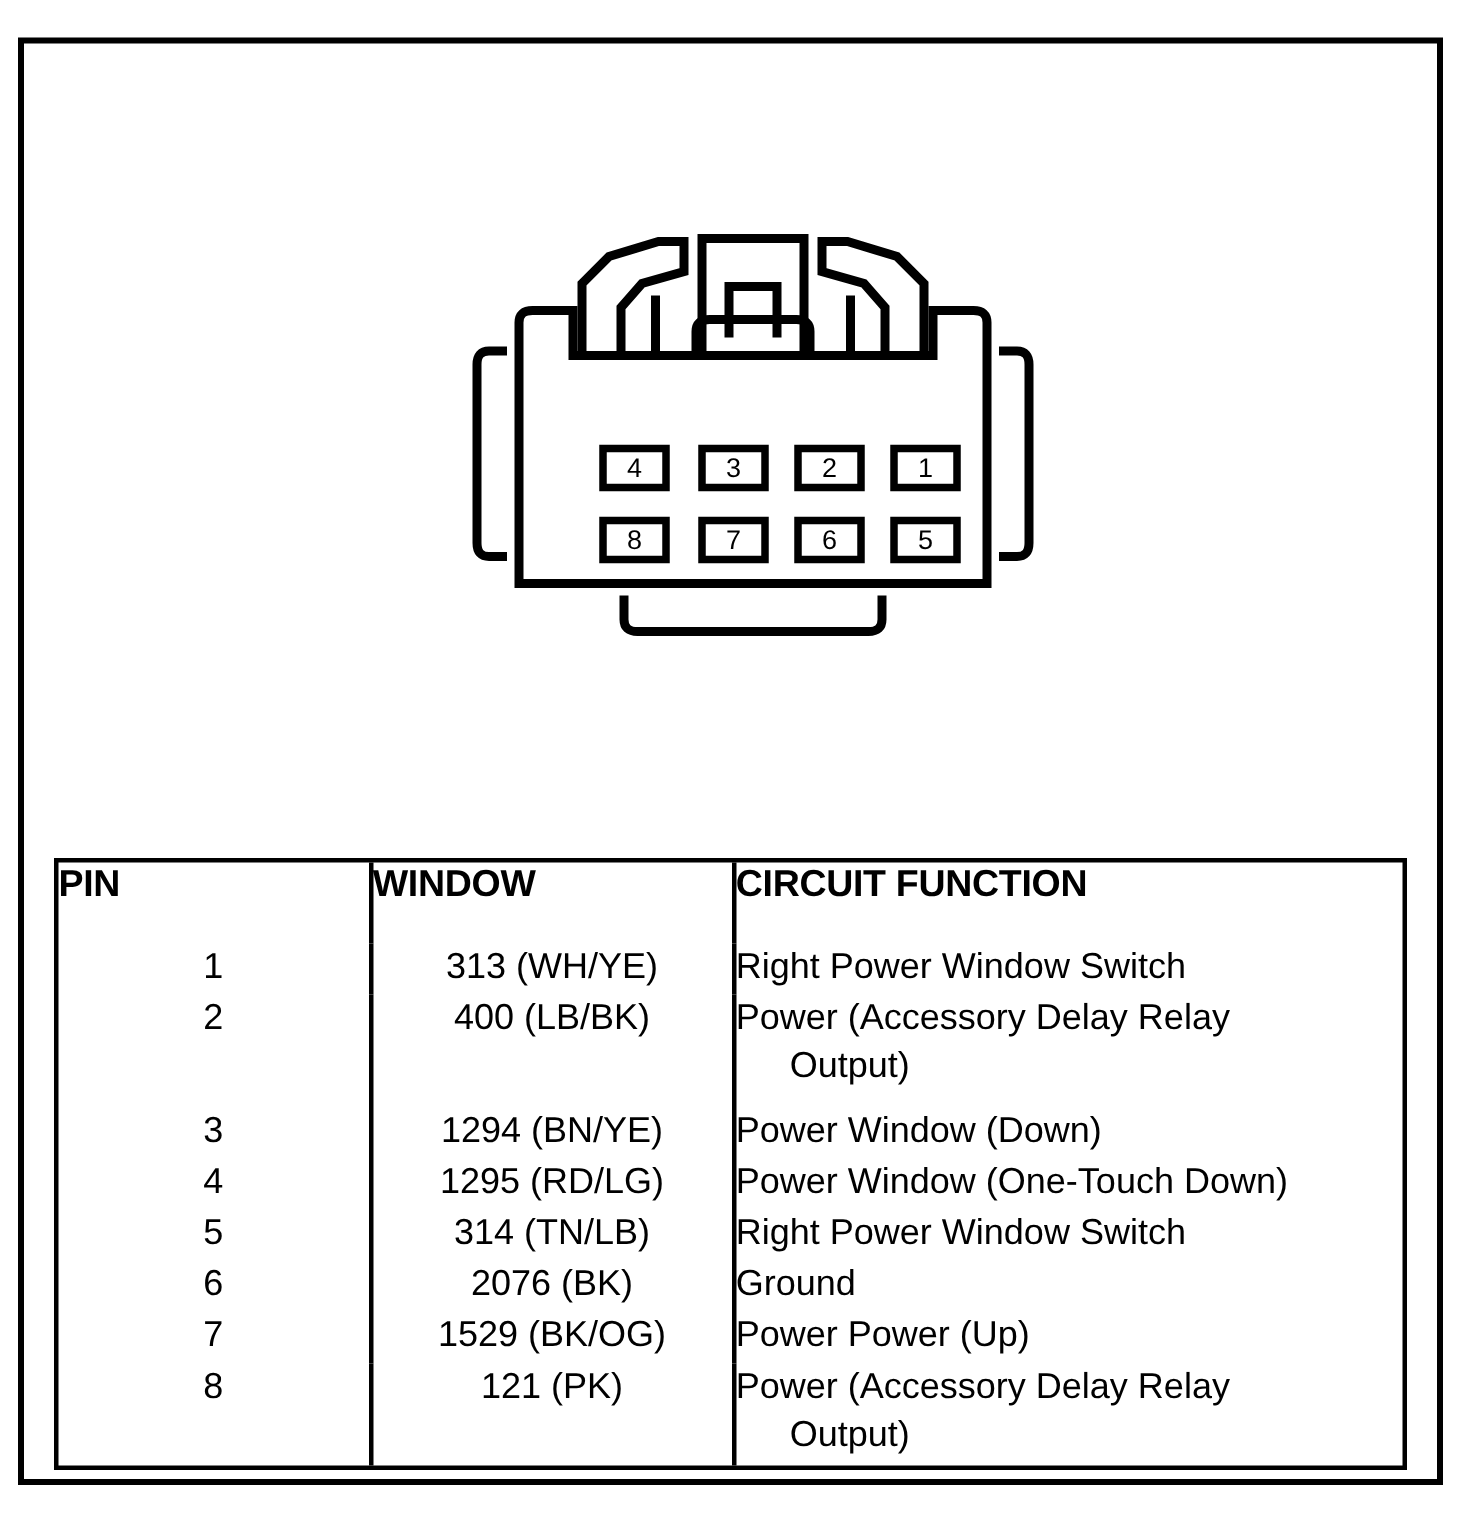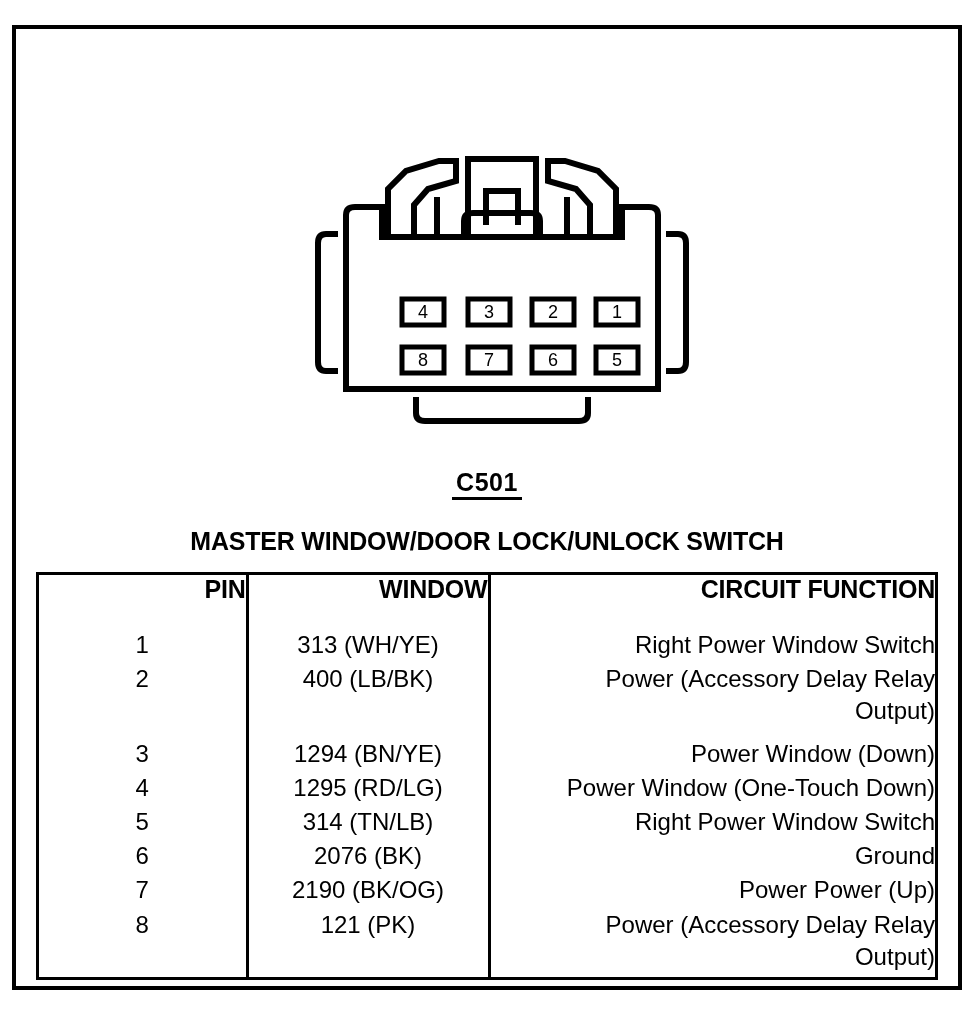--- a/index.html
+++ b/index.html
@@ -87,21 +87,21 @@
     padding: 0;
   }
   .col-pin   { width: 208px; }
   .col-circ  { width: 242px; }
   .col-func  { width: auto; }
 
   thead th {
     height: 54px;
     font-size: 25px;
     font-weight: bold;
-    text-align: right;
+    text-align: left;
     vertical-align: middle;
     letter-spacing: -0.2px;
     border-bottom: 3px solid #000;
   }
   thead th.sep-r  { border-right: 3px solid #000; }
   tbody td.sep-r  { border-right: 3px solid #000; }
 
   tbody td {
     font-size: 24px;
     line-height: 32px;
@@ -110,21 +110,21 @@
   td.cell-pin {
     text-align: center;
     padding-top: 11px;
   }
   td.cell-circ {
     text-align: center;
     padding-top: 11px;
     padding-left: 20px;
   }
   td.cell-func {
-    text-align: right;
+    text-align: left;
     padding-top: 11px;
     padding-left: 18px;
   }
   .func-line  { display: block; white-space: nowrap; }
   .func-cont  { display: block; white-space: nowrap; padding-left: 36px; }
 
   .body-spacer td { height: 6px; padding: 0; }
 </style>
 </head>
 <body>
@@ -183,24 +183,20 @@
 
         <rect x="516" y="318" width="42" height="26" fill="none" stroke="#000" stroke-width="5"></rect>
         <text x="537" y="337" font-family="Liberation Sans, sans-serif" font-size="18" text-anchor="middle" fill="#000">6</text>
 
         <rect x="580" y="318" width="42" height="26" fill="none" stroke="#000" stroke-width="5"></rect>
         <text x="601" y="337" font-family="Liberation Sans, sans-serif" font-size="18" text-anchor="middle" fill="#000">5</text>
       </g>
     </svg>
   </div>
 
-  <div id="caption-block">
-    <div id="connector-id">C501</div>
-    <div id="connector-title">MASTER WINDOW/DOOR LOCK/UNLOCK SWITCH</div>
-  </div>
 
   <div id="pin-table-wrap">
     <table class="pin-table">
       <colgroup>
         <col class="col-pin">
         <col class="col-circ">
         <col class="col-func">
       </colgroup>
       <thead>
         <tr>
@@ -261,21 +257,21 @@
         <tr>
           <td class="cell-pin sep-r">6</td>
           <td class="cell-circ sep-r">2076  (BK)</td>
           <td class="cell-func">
             <span class="func-line">Ground</span>
           </td>
         </tr>
 
         <tr>
           <td class="cell-pin sep-r">7</td>
-          <td class="cell-circ sep-r">2190 (BK/OG)</td>
+          <td class="cell-circ sep-r">1529 (BK/OG)</td>
           <td class="cell-func">
             <span class="func-line">Power Power (Up)</span>
           </td>
         </tr>
 
         <tr>
           <td class="cell-pin sep-r">8</td>
           <td class="cell-circ sep-r">121 (PK)</td>
           <td class="cell-func">
             <span class="func-line">Power (Accessory Delay Relay</span>

